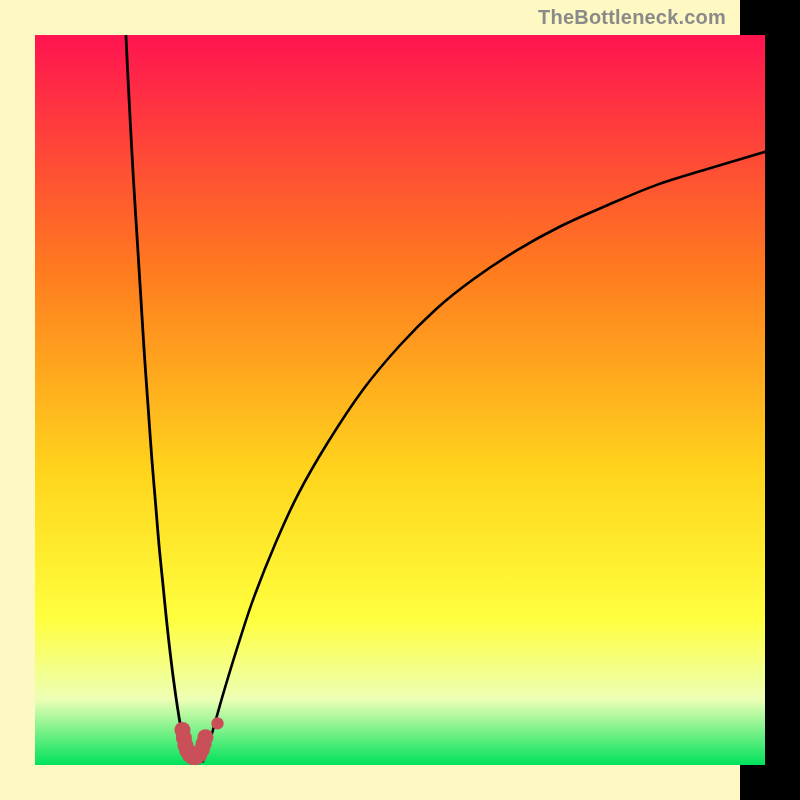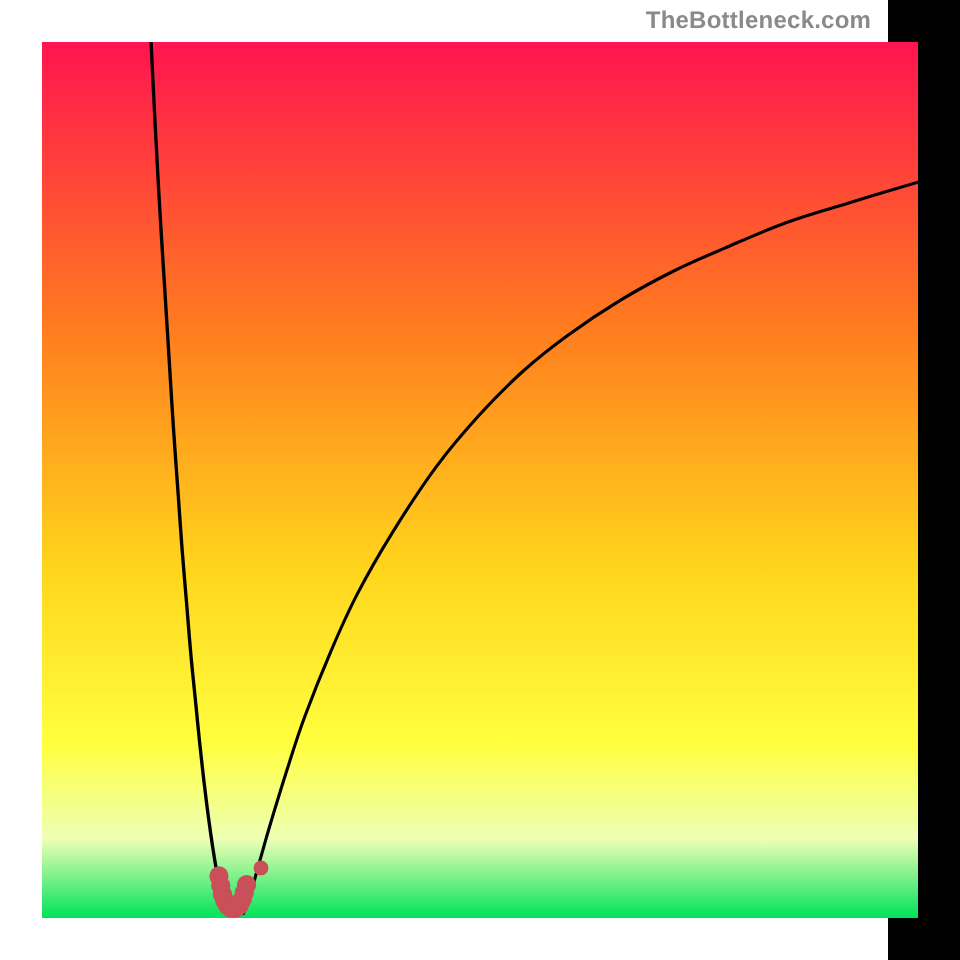--- a/index.html
+++ b/index.html
@@ -4,21 +4,21 @@
   <style>
     * { margin: 0; padding: 0; box-sizing: border-box; }
     html, body { width: 800px; height: 800px; overflow: hidden; }
     body { background: #000; font-family: Arial, sans-serif; }
     .frame {
       position: absolute;
       left: 0;
       top: 0;
       width: 740px;
       height: 800px;
-      background: #ffffff;
+      background: #fef9c3;
     }
     .plot-area {
       position: absolute;
       left: 35px;
       top: 35px;
       width: 730px;
       height: 730px;
       overflow: hidden;
     }
     .attribution {

